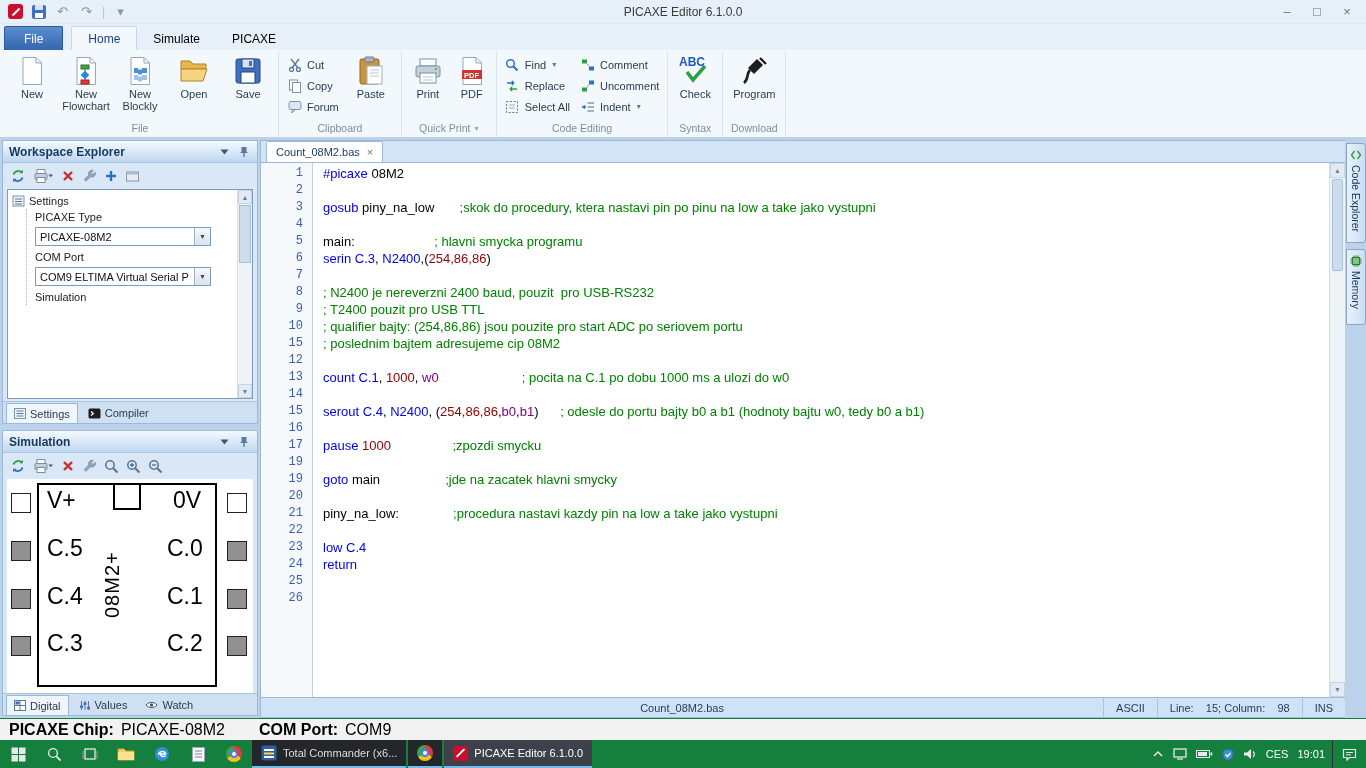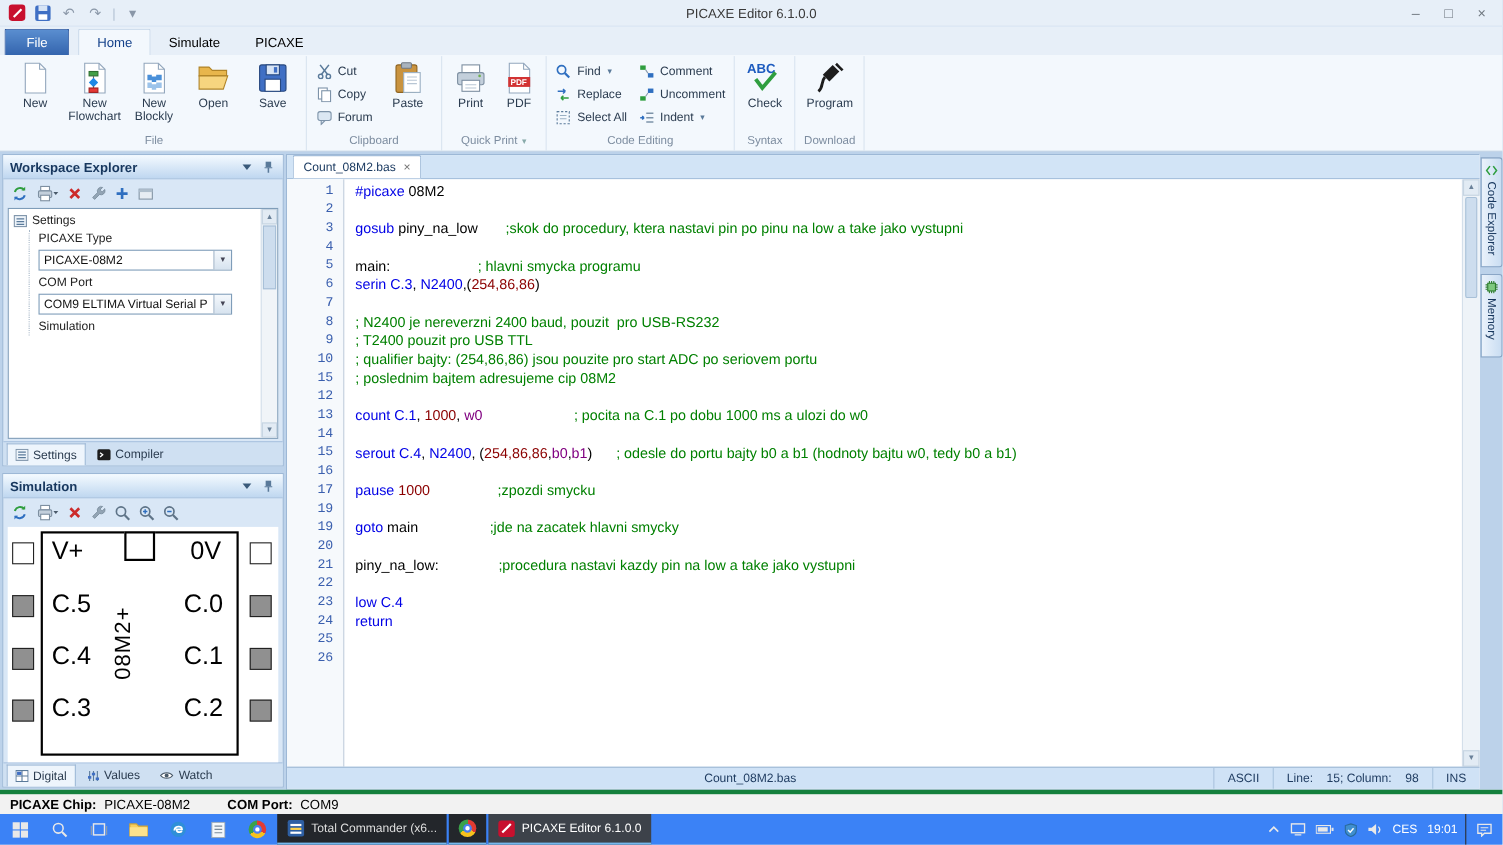--- a/index.html
+++ b/index.html
@@ -95,26 +95,26 @@
 .eseg{padding:0 12px;height:100%;display:flex;align-items:center;white-space:pre;border-left:1px solid #aac4de}
 .eseg.first{border-left:none}
 .esp{flex:1}
 
 
 .rstrip{width:21px;display:flex;flex-direction:column;align-items:center;gap:6px;padding-top:5px}
 .vtab{width:20px;border:1px solid #8aa6c6;background:linear-gradient(90deg,#eaf2fb,#c9ddf2);display:flex;flex-direction:column;align-items:center;gap:4px;padding:5px 0;border-radius:0 3px 3px 0}
 .vtab .vt{writing-mode:vertical-rl;font-size:10.5px;color:#17375e}
 
 
-.appstatus{height:22px;background:#f2f2f2;border-top:4px solid #15803d;display:flex;align-items:center;padding:0 9px;font-size:12px;color:#000}
+.appstatus{height:22px;background:#f2f2f2;border-top:1px solid #15803d;display:flex;align-items:center;padding:0 9px;font-size:16px;color:#000}
 .appstatus b{margin-right:7px}
 .appstatus .v{margin-right:34px}
 
 
-.taskbar{height:28px;background:#3b82f6;display:flex;align-items:center}
+.taskbar{height:28px;background:#15803d;display:flex;align-items:center}
 .tbtn{width:36px;height:28px;display:flex;align-items:center;justify-content:center}
 .task{display:flex;align-items:center;gap:6px;padding:0 9px;height:28px;border-bottom:2px solid #76b9ed;background:#23262b;color:#ddd;font-size:11px;white-space:nowrap;overflow:hidden;max-width:168px;margin-right:2px}
 .task.active{background:#3d424a;color:#fff}
 .task.icononly{max-width:44px}
 .tc-ic{flex:none}
 .pic-ic{width:15px;height:15px;background:#c8102e;border-radius:3px;position:relative;flex:none}
 .pic-ic::after{content:"";position:absolute;left:2px;top:6.5px;width:11px;height:2px;background:#fff;transform:rotate(-45deg)}
 .ball{width:16px;height:16px;border-radius:50%;background:conic-gradient(#e23b32 0 33%,#f7c21d 0 66%,#3aa24a 0 100%);position:relative;flex:none}
 .ball::after{content:"";position:absolute;inset:4px;background:#fff;border:2px solid #4a7ef0;border-radius:50%}
 .tray{margin-left:auto;display:flex;align-items:center;gap:9px;padding:0 7px;color:#fff;font-size:11px}

